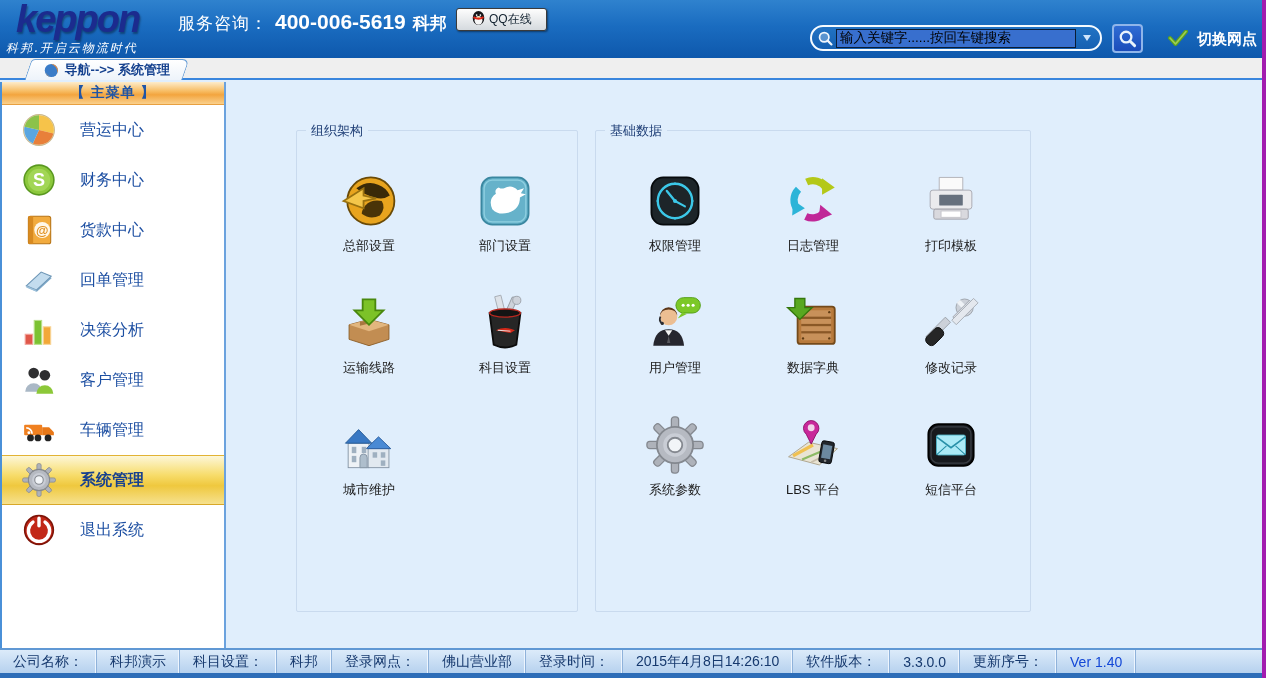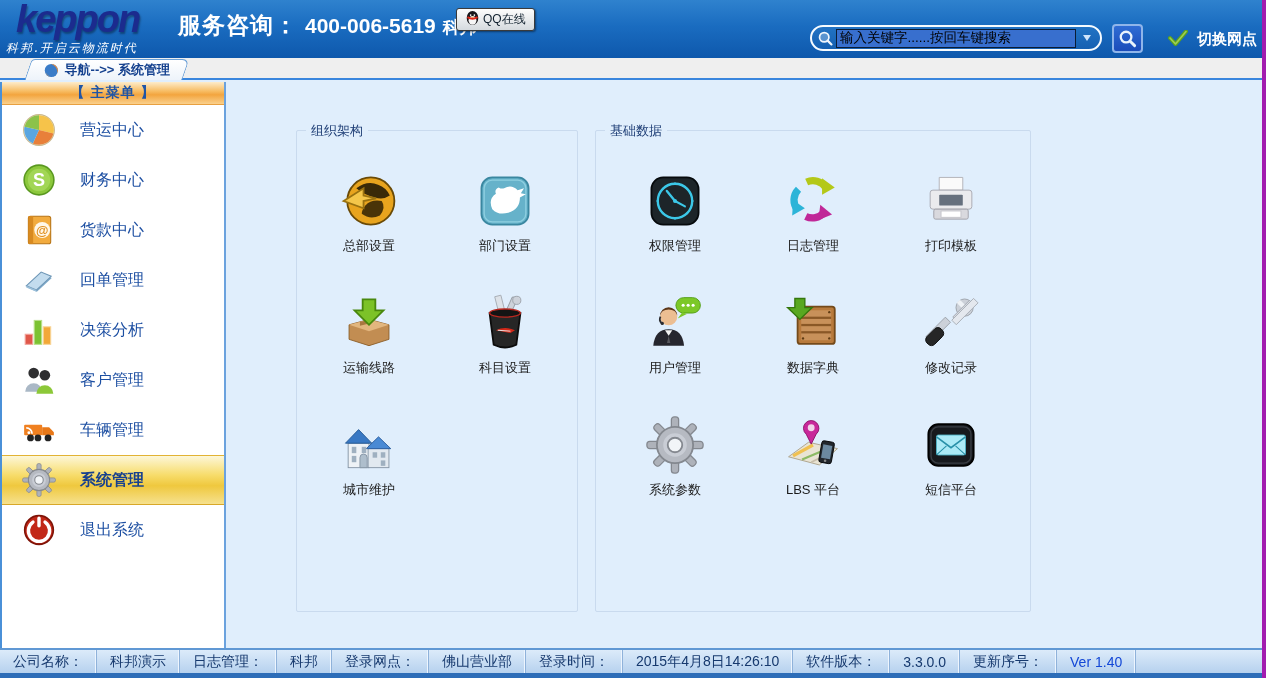--- a/index.html
+++ b/index.html
@@ -7,26 +7,26 @@
   .app { position:relative; width:1266px; height:678px; background:#e0eefc; overflow:hidden; border-right:4px solid #a21caf; }
 
   
   .hdr { position:absolute; top:0; left:0; right:0; height:58px;
          background:linear-gradient(180deg,#2f82ce 0%,#1a6cc0 45%,#0e58ac 100%); }
   .logo { position:absolute; left:16px; top:-2px; font-size:38px; font-weight:bold; font-style:italic;
           letter-spacing:-2px; color:#1b2b8e; text-shadow:1px 2px 2px rgba(0,0,0,.35); }
   .tagline { position:absolute; left:6px; top:40px; width:170px; color:#fff; font-size:12px; font-style:italic;
              letter-spacing:2px; font-family:"DejaVu Serif",serif; white-space:nowrap; }
   .service { position:absolute; left:178px; top:10px; display:flex; align-items:baseline; gap:7px; color:#fff; }
-  .svc-label { font-size:23px; font-weight:bold; letter-spacing:1px; }
+  .svc-label { font-size:17px; font-weight:normal; letter-spacing:1px; }
   .svc-phone { font-size:21px; font-weight:bold; }
   .svc-name  { font-size:17px; font-weight:bold; }
   .qq-btn { position:absolute; left:456px; top:8px; height:23px; display:flex; align-items:center; gap:3px;
             background:linear-gradient(#fdfdfd,#d5dade); border:1px solid #3a3a3a; border-radius:3px;
-            padding:0 8px; font-size:12px; color:#10202e; box-shadow:1px 1px 2px rgba(0,0,0,.45); cursor:pointer; }
+            padding:0 14px; font-size:12px; color:#10202e; box-shadow:1px 1px 2px rgba(0,0,0,.45); cursor:pointer; }
   .search-pill { position:absolute; left:810px; top:25px; width:292px; height:26px;
                  border:2px solid #f6fbff; border-radius:14px; background:linear-gradient(#2273c4,#1560b2);
                  display:flex; align-items:center; padding:0 9px 0 5px; }
   .search-pill .mag { width:17px; height:17px; flex:0 0 auto; }
   .search-input { flex:1; margin-left:2px; height:19px; background:#386fce; border:1px solid #0b1c34;
                   color:#000000; font-size:13.5px; padding:0 3px; outline:none; }
   .dd-arrow { width:0; height:0; margin-left:7px; border-left:4.5px solid transparent;
               border-right:4.5px solid transparent; border-top:6px solid #cfe4fa; cursor:pointer; }
   .search-btn { position:absolute; left:1112px; top:24px; width:31px; height:29px;
                 background:linear-gradient(#2f6cd4,#1b4cba); border:2px solid #8fb5ea; border-radius:4px;
@@ -427,21 +427,21 @@
               <span class="g-label">短信平台</span>
             </div>
           </div>
       </section>
     </main>
   </div>
 
   <footer class="statusbar" id="statusbar">
       <div class="cell">公司名称：</div>
       <div class="cell">科邦演示</div>
-      <div class="cell">日志管理：</div>
+      <div class="cell">科目设置：</div>
       <div class="cell">科邦</div>
       <div class="cell">登录网点：</div>
       <div class="cell">佛山营业部</div>
       <div class="cell">登录时间：</div>
       <div class="cell">2015年4月8日14:26:10</div>
       <div class="cell">软件版本：</div>
       <div class="cell">3.3.0.0</div>
       <div class="cell">更新序号：</div>
       <div class="cell ver">Ver 1.40</div>
     </footer>

